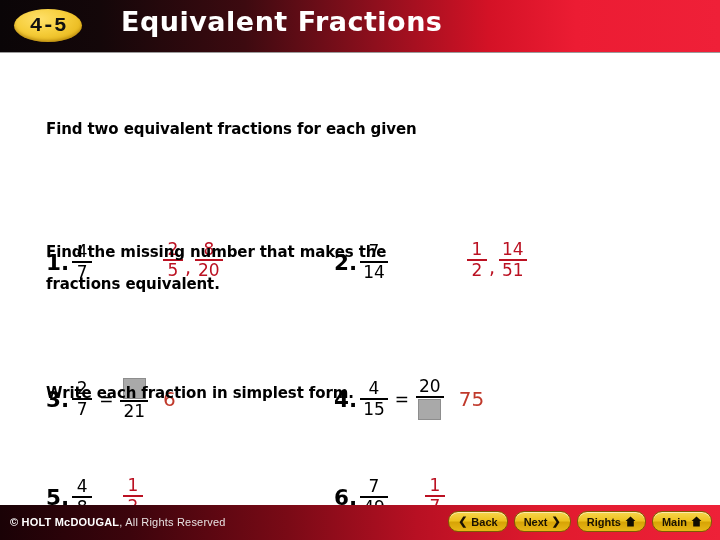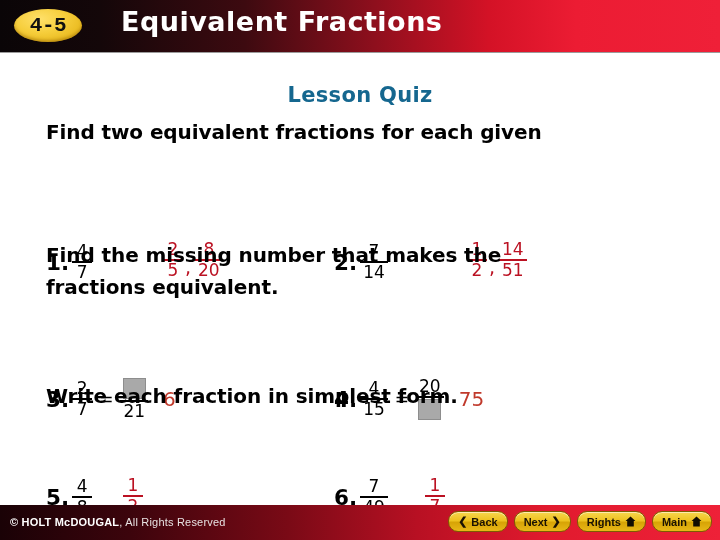--- a/index.html
+++ b/index.html
@@ -86,21 +86,21 @@
     font-weight: bold;
     font-size: 21px;
     color: #15678f;
     letter-spacing: 0.3px;
   }
 
   .prompt {
     position: absolute;
     font-family: "DejaVu Sans", sans-serif;
     font-weight: bold;
-    font-size: 20px;
+    font-size: 15px;
     color: #000000;
     white-space: nowrap;
     letter-spacing: -0.1px;
   }
   .prompt .answer-note {
     font-family: "DejaVu Sans", sans-serif;
     font-weight: normal;
     color: #cc2222;
     letter-spacing: 0;
   }
@@ -257,21 +257,20 @@
 <div class="header">
   <div class="badge">
     <div class="badge-text">4-5</div>
   </div>
   <div class="header-title">Equivalent Fractions</div>
 </div>
 <div class="header-underline"></div>
 
 <div class="slide-body">
 
-  <div class="quiz-title">Lesson Quiz</div>
 
   <div class="prompt prompt-1">Find two equivalent fractions for each given</div>
 
   <div class="prob prob-1">
     <span class="prob-num">1.</span>
     <span class="frac black">
       <span class="num">4</span>
       <span class="bar"></span>
       <span class="den">7</span>
     </span>

